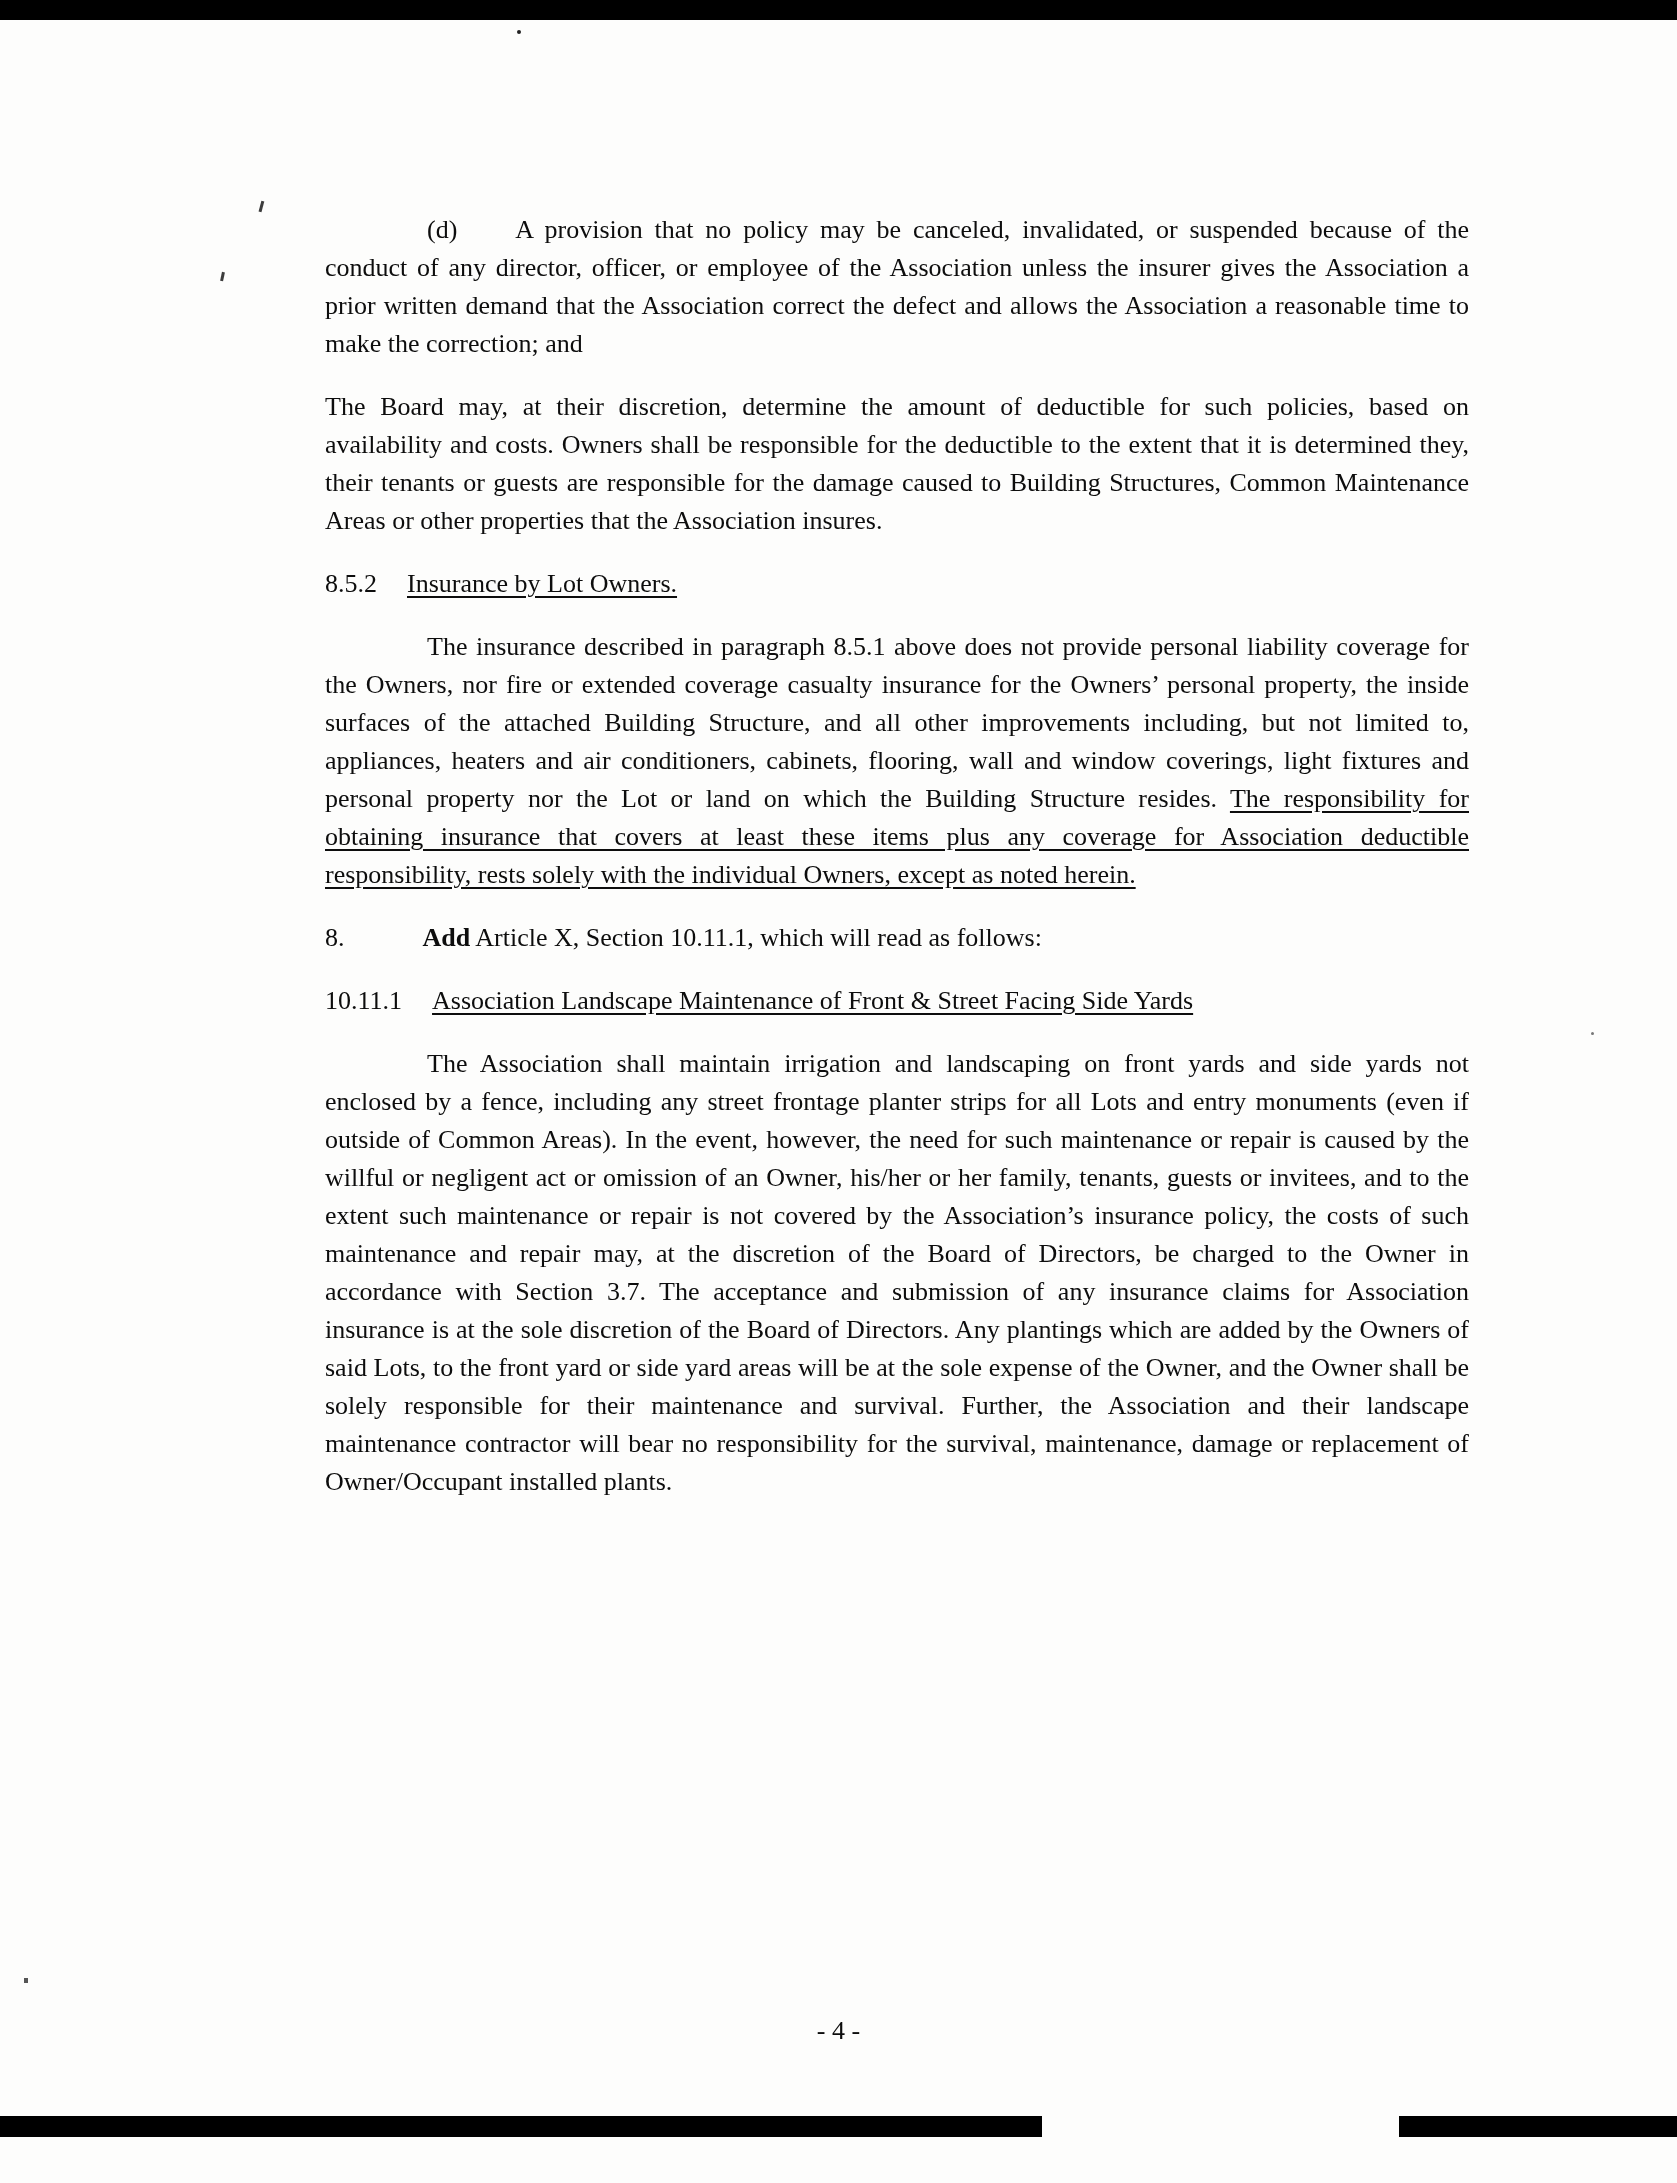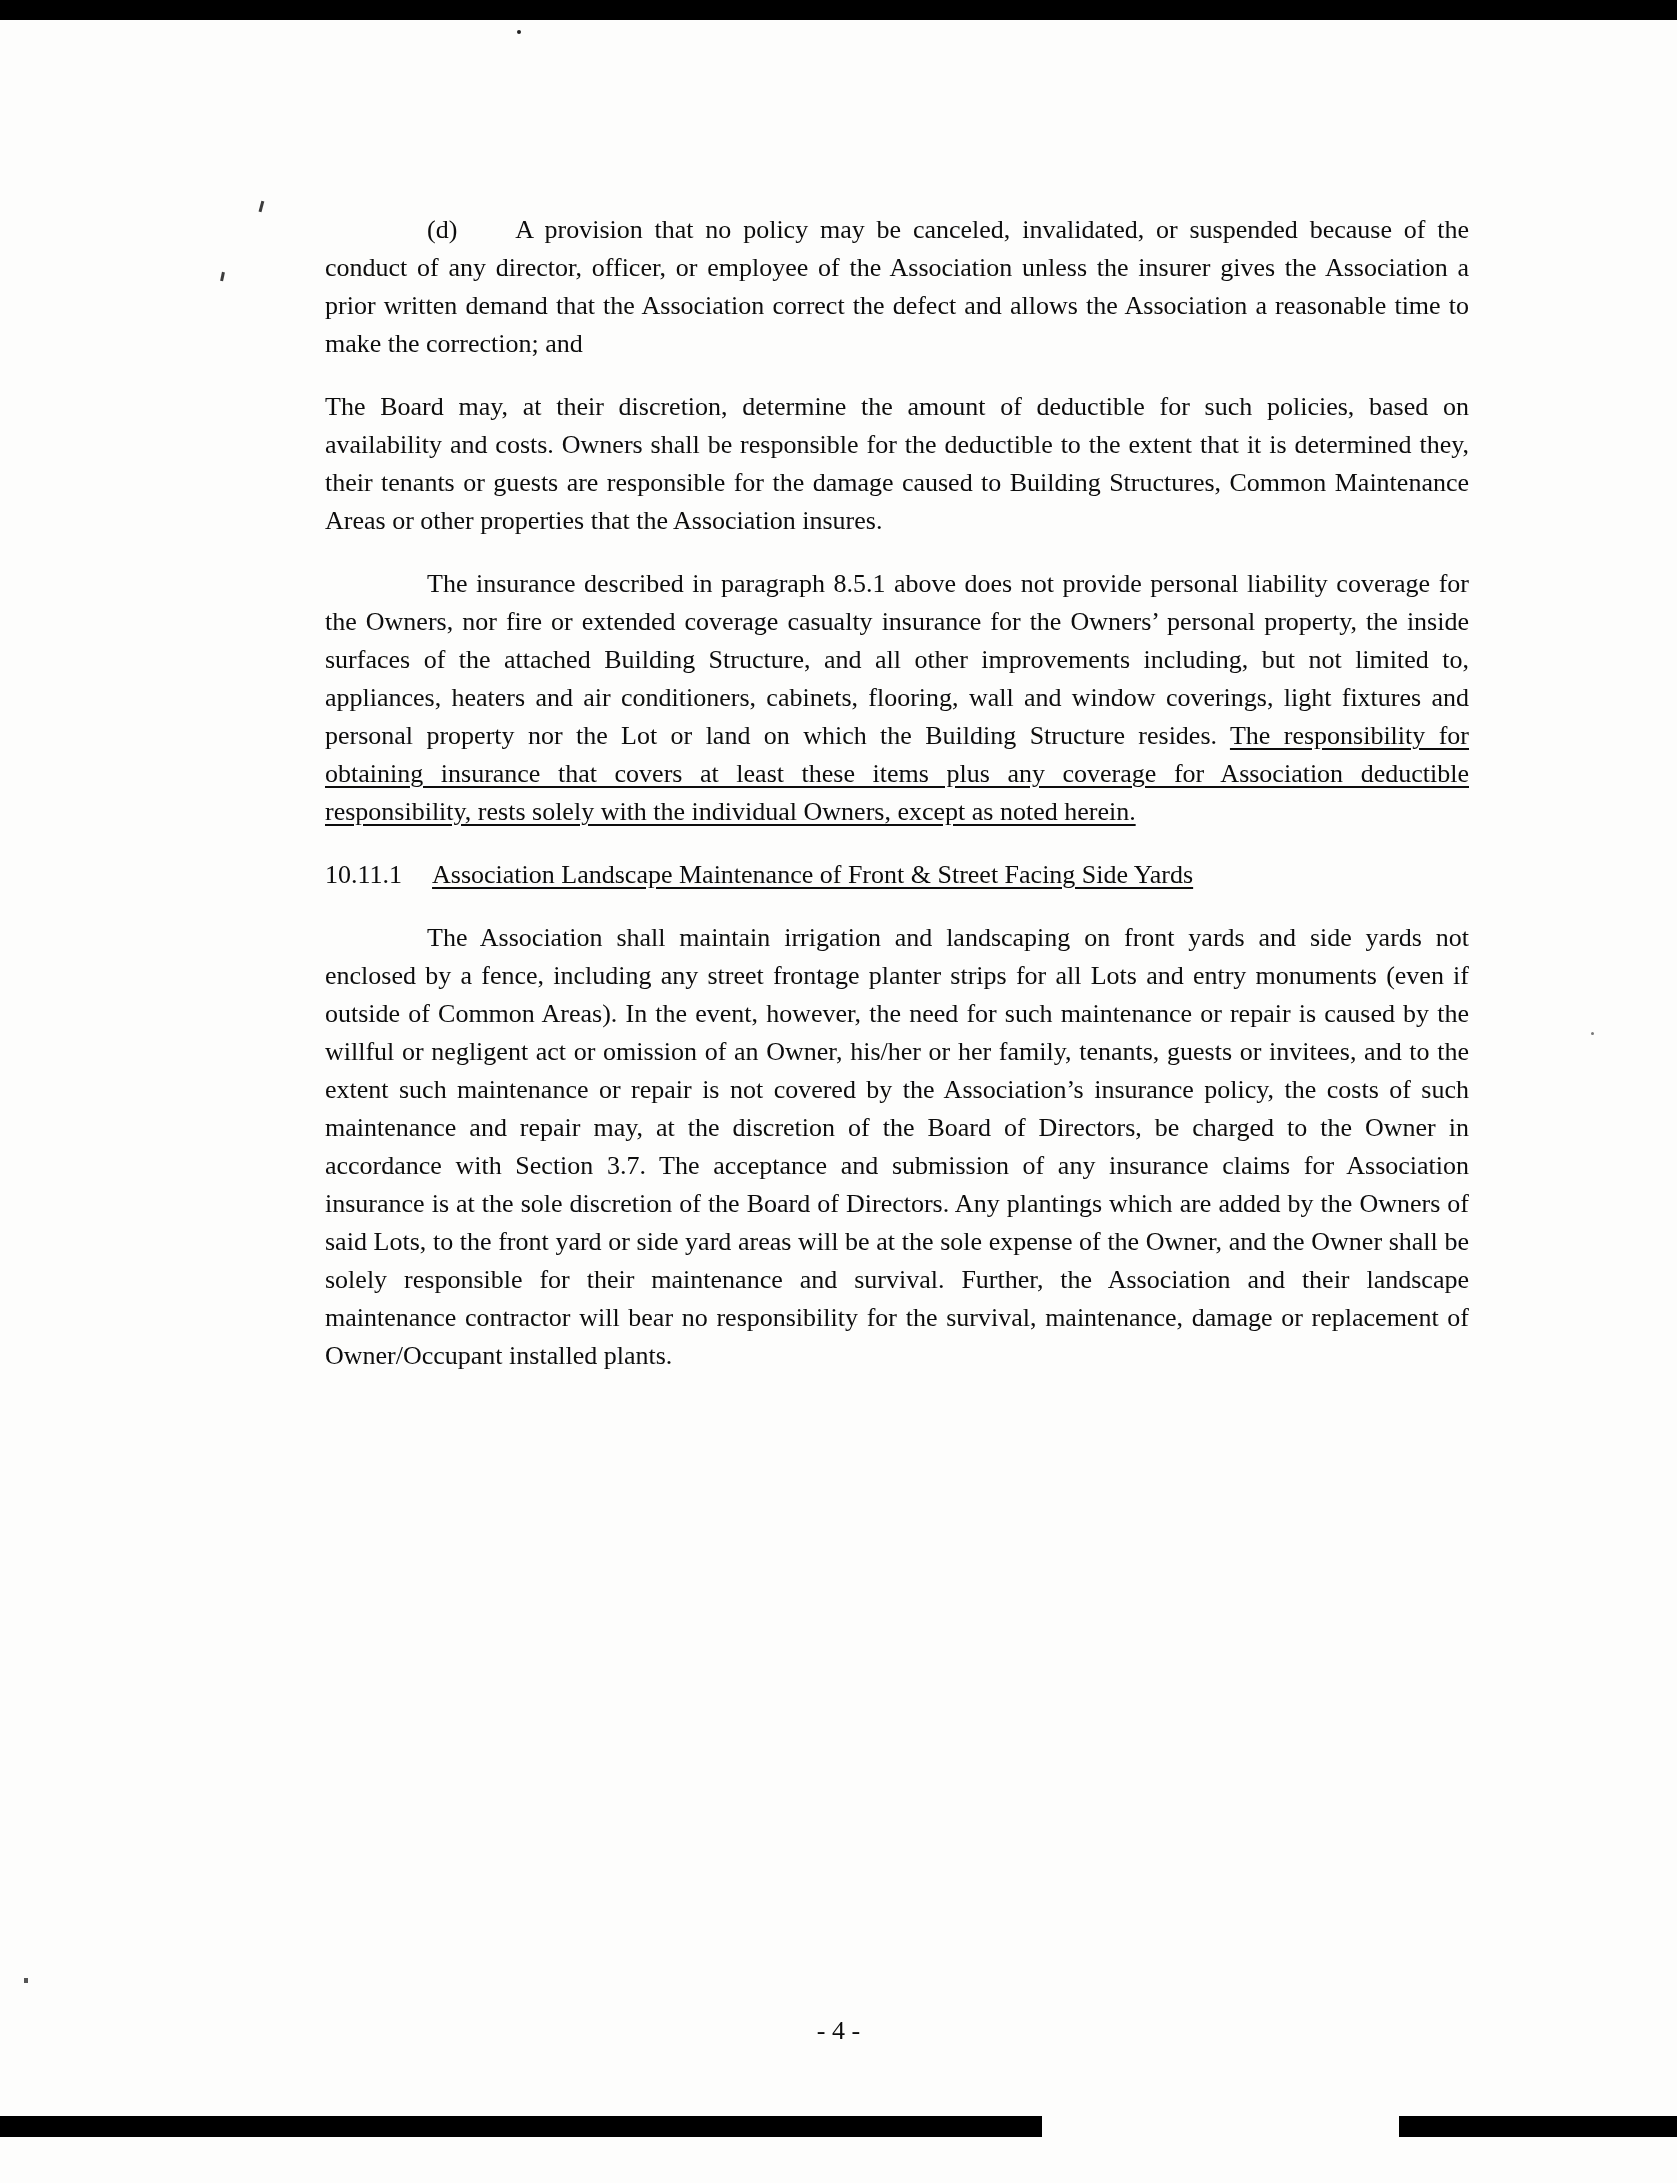--- a/index.html
+++ b/index.html
@@ -67,23 +67,25 @@
   <div class="artifact art-4"></div>
   <div class="artifact art-5"></div>
 
   <div class="content">
 
     <p class="block-indent first-indent"><span>(d)</span><span class="tab-md"></span><span>A provision that no policy may be canceled, invalidated, or suspended because of the conduct of any director, officer, or employee of the Association unless the insurer gives the Association a prior written demand that the Association correct the defect and allows the Association a reasonable time to make the correction; and</span></p>
 
 
     <p>The Board may, at their discretion, determine the amount of deductible for such policies, based on availability and costs.  Owners shall be responsible for the deductible to the extent that it is determined they, their tenants or guests are responsible for the damage caused to Building Structures, Common Maintenance Areas or other properties that the Association insures.</p>
 
+    <p class="heading"><span>8.5.2</span><span class="tab-sm"></span><span class="underline">Insurance by Lot Owners.</span></p>
 
     <p class="first-indent"><span>The insurance described in paragraph 8.5.1 above does not provide personal liability coverage for the Owners, nor fire or extended coverage casualty insurance for the Owners’ personal property, the inside surfaces of the attached Building Structure, and all other improvements including, but not limited to, appliances, heaters and air conditioners, cabinets, flooring, wall and window coverings, light fixtures and personal property nor the Lot or land on which the Building Structure resides.  </span><span class="underline">The responsibility for obtaining insurance that covers at least these items plus any coverage for Association deductible responsibility, rests solely with the individual Owners, except as noted herein.</span></p>
 
+    <p><span>8.</span><span class="tab-item"></span><b>Add</b><span> Article X, Section 10.11.1, which will read as follows:</span></p>
 
     <p class="heading hanging"><span>10.11.1</span><span class="tab-sm"></span><span class="underline">Association Landscape Maintenance of Front &amp; Street Facing Side Yards</span></p>
 
     <p class="first-indent">The Association shall maintain irrigation and landscaping on front yards and side yards not enclosed by a fence, including any street frontage planter strips for all Lots and entry monuments (even if outside of Common Areas). In the event, however, the need for such maintenance or repair is caused by the willful or negligent act or omission of an Owner, his/her or her family, tenants, guests or invitees, and to the extent such maintenance or repair is not covered by the Association’s insurance policy, the costs of such maintenance and repair may, at the discretion of the Board of Directors, be charged to the Owner in accordance with Section 3.7.  The acceptance and submission of any insurance claims for Association insurance is at the sole discretion of the Board of Directors.  Any plantings which are added by the Owners of said Lots, to the front yard or side yard areas will be at the sole expense of the Owner, and the Owner shall be solely responsible for their maintenance and survival.  Further, the Association and their landscape maintenance contractor will bear no responsibility for the survival, maintenance, damage or replacement of Owner/Occupant installed plants.</p>
 
   </div>
 
   <div class="pagenum">- 4 -</div>
 
   <div class="bar bar-bottom-left"></div>

